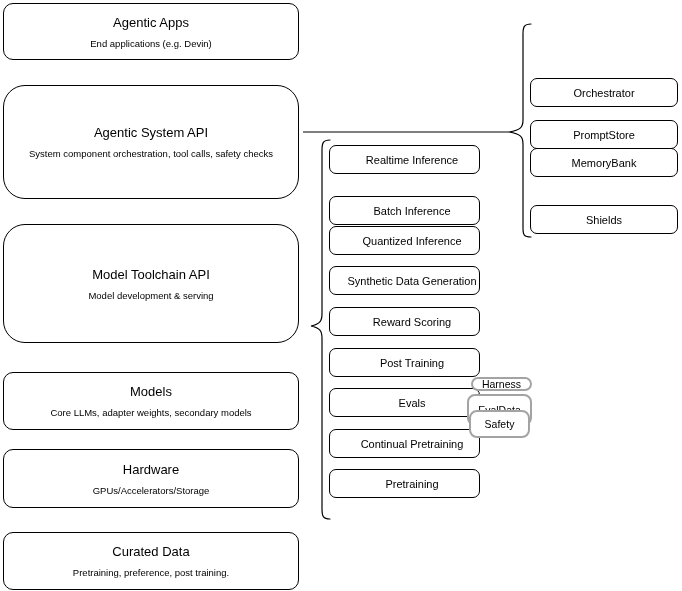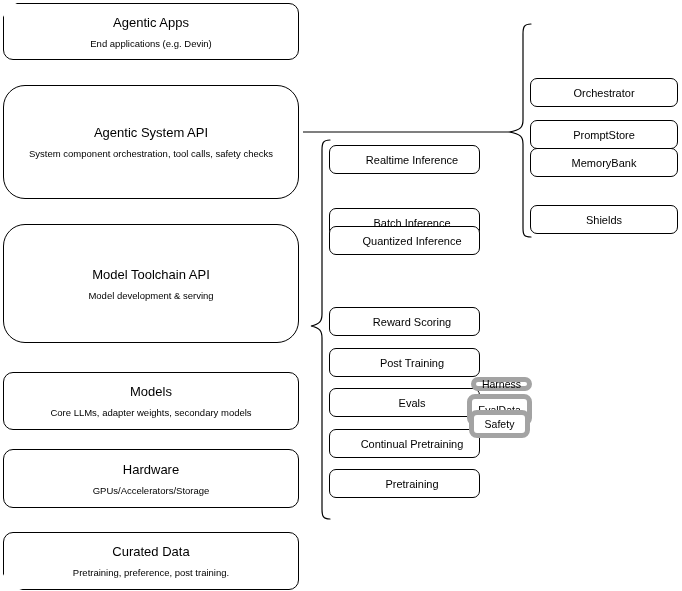--- a/index.html
+++ b/index.html
@@ -1,56 +1,55 @@
 <!DOCTYPE html>
 <html><head>
 <meta charset="utf-8">
 <style>
   html, body { margin:0; padding:0; background:#ffffff; }
   .canvas {
     position:relative; width:682px; height:591px;
     background:#ffffff; color:#000000;
     font-family:"Liberation Sans", sans-serif;
     overflow:hidden;
-    border-radius:30px;
   }
   .node {
     position:absolute; box-sizing:border-box;
     border:1px solid #000000; background:#ffffff;
     display:flex; flex-direction:column; align-items:center; justify-content:center;
     text-align:center; z-index:1;
   }
   .node .title { font-size:13px; line-height:15px; }
   .node .sub   { font-size:9.5px; line-height:11px; margin-top:8px; }
   .item {
     position:absolute; box-sizing:border-box;
     border:1px solid #000000; background:#ffffff; border-radius:7px;
     display:flex; align-items:center; justify-content:center;
     font-size:11px; z-index:1;
   }
   .pill {
     position:absolute; box-sizing:border-box;
-    border:5px solid #a3a3a3; background:#ffffff; border-radius:8px;
+    border:2px solid #a3a3a3; background:#ffffff; border-radius:8px;
     display:flex; align-items:center; justify-content:center;
     font-size:10.5px; z-index:5;
   }
   svg.overlay { position:absolute; left:0; top:0; z-index:2; pointer-events:none; }
 
   
   .lb { left:3px; width:296px; }
   .lb1 { top:3px;   height:57px;  border-radius:10px; }
   .lb2 { top:85px;  height:114px; border-radius:22px; }
   .lb3 { top:224px; height:119px; border-radius:22px; }
   .lb4 { top:372px; height:58px;  border-radius:10px; }
   .lb5 { top:449px; height:59px;  border-radius:10px; }
   .lb6 { top:532px; height:58px;  border-radius:10px; }
 
   
   .mb { left:329px; width:151px; height:29px;padding-left:15px; }
-  .mb1 { top:145px; } .mb2 { top:196px;margin-top:12px; } .mb3 { top:226px; }
+  .mb1 { top:145px; } .mb2 { top:196px; } .mb3 { top:226px; }
   .mb4 { top:266px; } .mb5 { top:307px; } .mb6 { top:348px; }
   .mb7 { top:388px; } .mb8 { top:429px; } .mb9 { top:469px; }
 
   
   .rb { left:530px; width:148px; height:29px; }
   .rb1 { top:35px; }  .rb2 { top:78px; }  .rb3 { top:120px; }
   .rb4 { top:148px; } .rb5 { top:205px; }
 
   
   .pl1 { left:471px; top:377px; width:61px; height:14px; }
@@ -89,20 +88,21 @@
     <div class="sub">GPUs/Accelerators/Storage</div>
   </div>
   <div class="node lb lb6">
     <div class="title">Curated Data</div>
     <div class="sub">Pretraining, preference, post training.</div>
   </div>
 
   <div class="item mb mb1">Realtime Inference</div>
   <div class="item mb mb2">Batch Inference</div>
   <div class="item mb mb3">Quantized Inference</div>
+  <div class="item mb mb4">Synthetic Data Generation</div>
   <div class="item mb mb5">Reward Scoring</div>
   <div class="item mb mb6">Post Training</div>
   <div class="item mb mb7">Evals</div>
   <div class="item mb mb8">Continual Pretraining</div>
   <div class="item mb mb9">Pretraining</div>
 
   <div class="pill pl1">Harness</div>
   <div class="pill pl2">EvalData</div>
   <div class="pill pl3">Safety</div>
 

